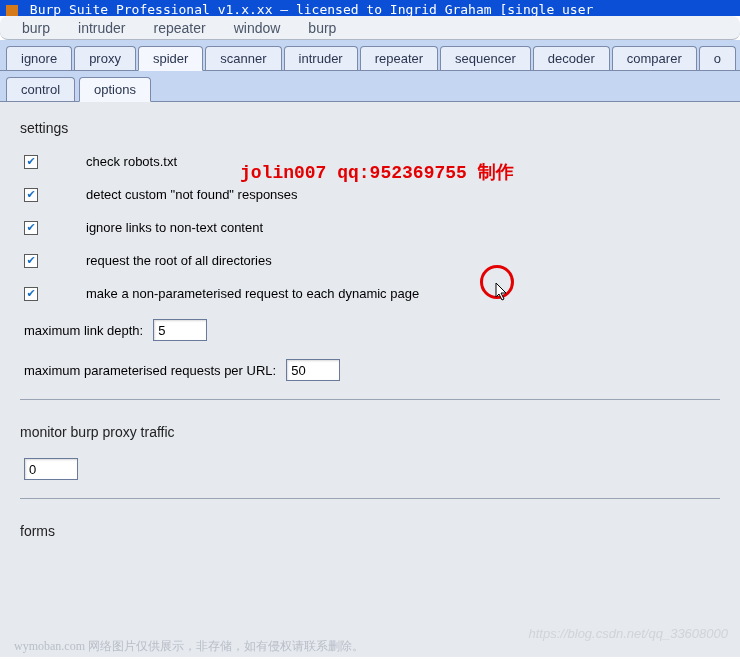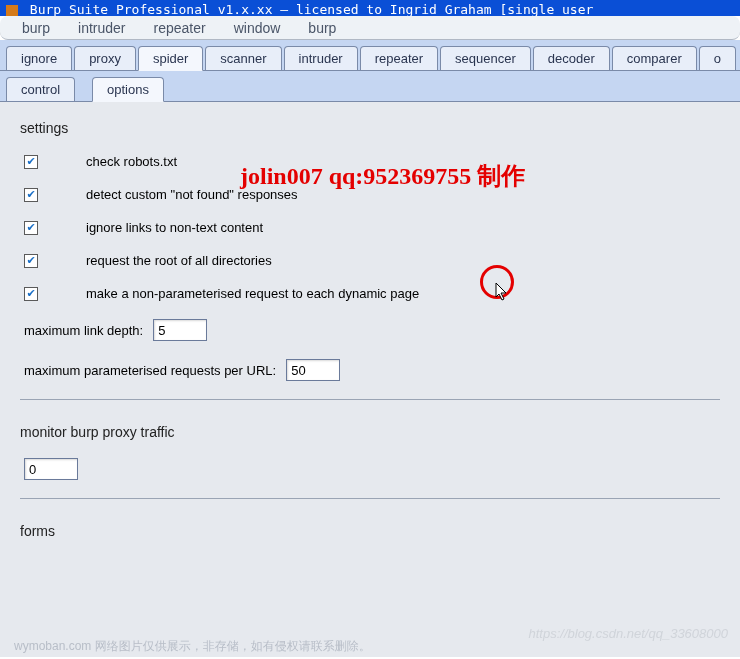--- a/index.html
+++ b/index.html
@@ -69,21 +69,21 @@
   .tab.active {
     background: #f4f7fd;
     z-index: 2;
     border-bottom: 1px solid #f4f7fd;
     margin-bottom: -1px;
   }
   .subtabstrip {
     background: #c5d6f2;
     display: flex;
     padding: 6px 6px 0 6px;
-    gap: 17px;
+    gap: 4px;
     border-bottom: 1px solid #7a8aa8;
   }
   .content {
     background: #e6e9ee;
     padding: 18px 20px;
     height: calc(100% - 20px - 24px - 30px - 30px);
     overflow: hidden;
     position: relative;
   }
   .section-title {
@@ -133,22 +133,22 @@
   .text-input.w-small { width: 54px; }
   .divider {
     border: none;
     border-top: 1px solid #9aa4b4;
     margin: 10px 0 24px 0;
   }
   .watermark-red {
     position: absolute;
     top: 160px;
     left: 240px;
-    font-family: Liberation Serif, serif;
-    font-size: 24px;
+    font-family: Liberation Mono, monospace;
+    font-size: 18px;
     font-weight: bold;
     color: #e40000;
     white-space: nowrap;
     pointer-events: none;
   }
   .cursor-circle {
     position: absolute;
     top: 265px;
     left: 480px;
     width: 34px;
@@ -164,21 +164,21 @@
     pointer-events: none;
     font-size: 18px;
     color: #000;
   }
   .footer-watermark {
     position: absolute;
     bottom: 4px;
     left: 14px;
     font-size: 12px;
     color: #b8bec8;
-    font-family: Liberation Sans, sans-serif;
+    font-family: Liberation Serif, serif;
   }
   .footer-watermark2 {
     position: absolute;
     bottom: 18px;
     right: 12px;
     font-size: 13px;
     color: #d0d4da;
     font-style: italic;
   }
 </style>

